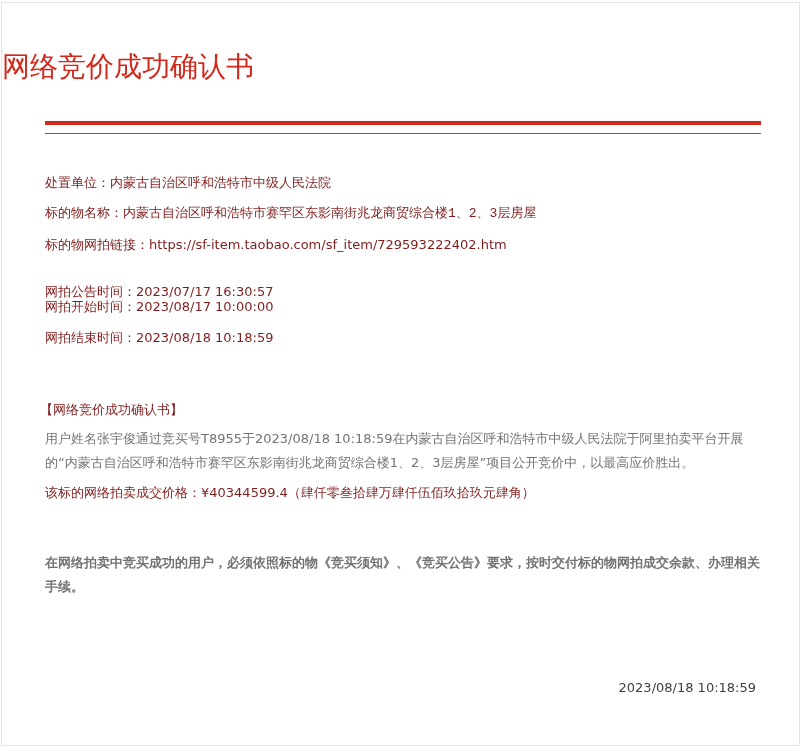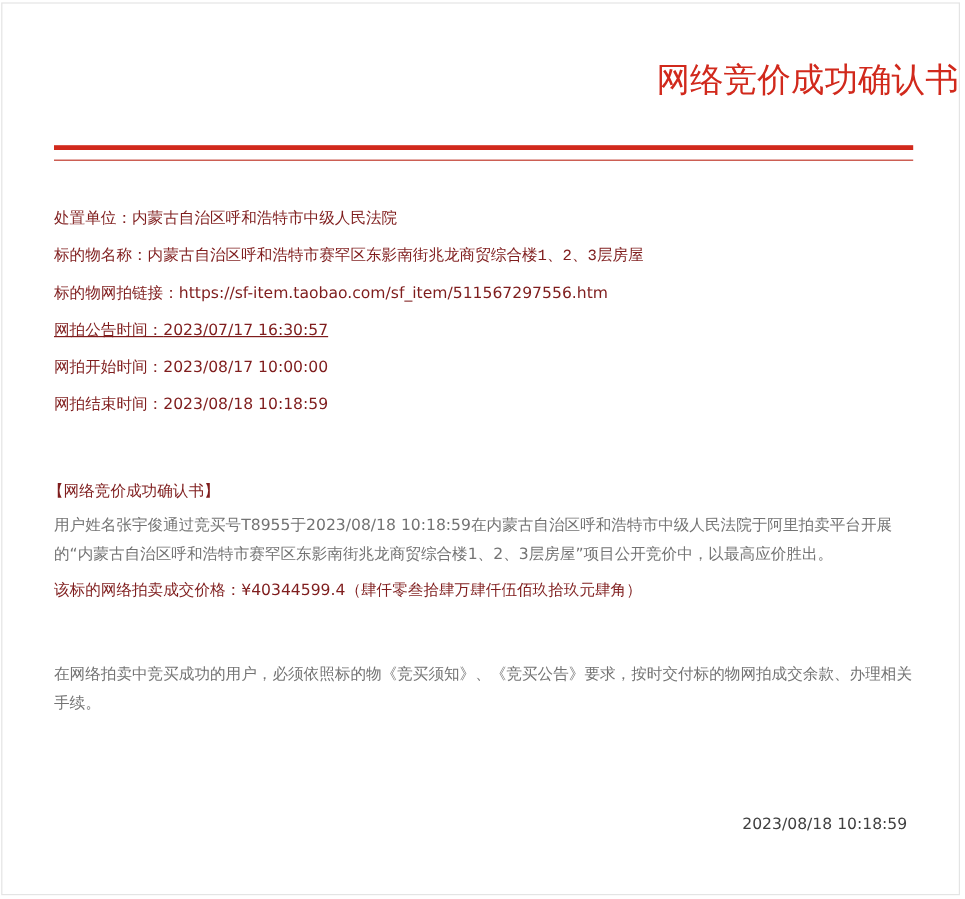--- a/index.html
+++ b/index.html
@@ -23,21 +23,21 @@
       height: 744px;
       border: 1px solid #e4e4e4;
       box-sizing: border-box;
       background: #fff;
     }
     .title {
       position: absolute;
       left: 0;
       right: 0;
       top: 44px;
-      text-align: right;
+      text-align: left;
       font-size: 28px;
       line-height: 40px;
       color: #d1291c;
       letter-spacing: 0px;
       font-weight: normal;
     }
     .rule-thick {
       position: absolute;
       left: 43px;
       top: 118px;
@@ -91,41 +91,41 @@
 
   <div class="line" style="top:170px;">
     <span>处置单位：</span><span>内蒙古自治区呼和浩特市中级人民法院</span>
   </div>
 
   <div class="line" style="top:201px;font-family:Liberation Mono, monospace;">
     <span>标的物名称：</span><span>内蒙古自治区呼和浩特市赛罕区东影南街兆龙商贸综合楼1、2、3层房屋</span>
   </div>
 
   <div class="line" style="top:232px;">
-    <span>标的物网拍链接：</span><span>https://sf-item.taobao.com/sf_item/511567297556.htm</span>
+    <span>标的物网拍链接：</span><span>https://sf-item.taobao.com/sf_item/729593222402.htm</span>
   </div>
 
-  <div class="line" style="top:263px;text-decoration:underline;">
+  <div class="line" style="top:279px;">
     <span>网拍公告时间：</span><span>2023/07/17 16:30:57</span>
   </div>
 
   <div class="line" style="top:294px;">
     <span>网拍开始时间：</span><span>2023/08/17 10:00:00</span>
   </div>
 
   <div class="line" style="top:325px;">
     <span>网拍结束时间：</span><span>2023/08/18 10:18:59</span>
   </div>
 
   <div class="line" style="top:397px; left:38px;">【网络竞价成功确认书】</div>
 
   <div class="para" style="top:424px;">用户姓名张宇俊通过竞买号T8955于2023/08/18 10:18:59在内蒙古自治区呼和浩特市中级人民法院于阿里拍卖平台开展的“内蒙古自治区呼和浩特市赛罕区东影南街兆龙商贸综合楼1、2、3层房屋”项目公开竞价中，以最高应价胜出。</div>
 
   <div class="line" style="top:480px;">
     <span>该标的网络拍卖成交价格：</span><span>¥40344599.4</span><span>（肆仟零叁拾肆万肆仟伍佰玖拾玖元肆角）</span>
   </div>
 
-  <div class="para" style="top:548px;">在网络拍卖中竞买成功的用户，必须依照标的物《竞买须知》、《竞买公告》要求，按时交付标的物网拍成交余款、办理相关手续。</div>
+  <div class="para" style="top:548px;font-weight:bold;">在网络拍卖中竞买成功的用户，必须依照标的物《竞买须知》、《竞买公告》要求，按时交付标的物网拍成交余款、办理相关手续。</div>
 
 
   <div class="date-footer">2023/08/18 10:18:59</div>
 
 </div>
 
 </body></html>

